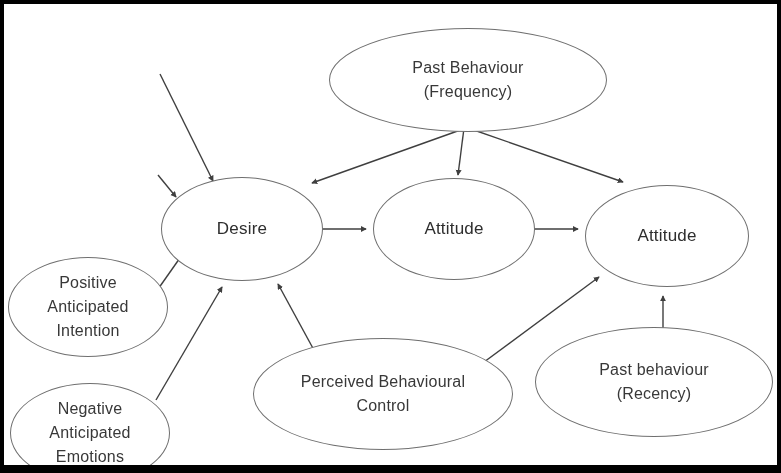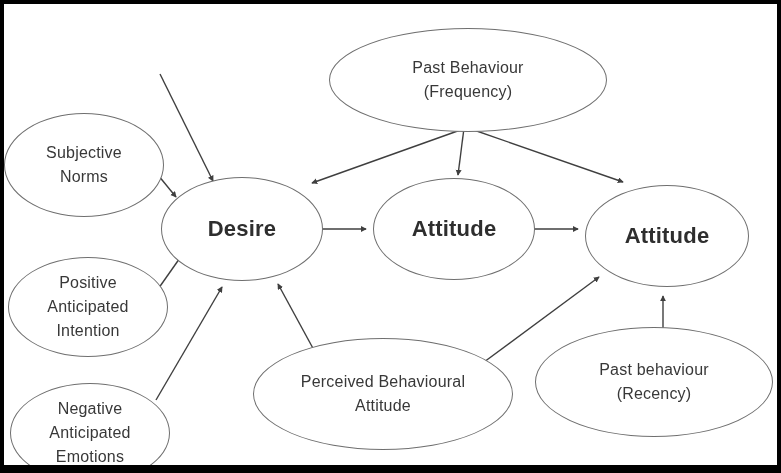--- a/index.html
+++ b/index.html
@@ -43,22 +43,22 @@
     text-align: center;
   }
   .node .label {
     white-space: pre-line;
     font-size: 16px;
     line-height: 24px;
     color: var(--text);
     letter-spacing: 0.2px;
   }
   .node.em .label {
-    font-weight: bold;
-    font-size: 22px;
+    font-weight: normal;
+    font-size: 17px;
     color: #2e2e2e;
   }
 </style>
 </head>
 <body>
 
 <div class="frame">
 
   <svg class="arrows" viewBox="0 0 773 461" xmlns="http://www.w3.org/2000/svg">
     <defs>
@@ -76,24 +76,20 @@
         <line x1="464" y1="124" x2="619" y2="178" stroke="#3f3f3f" stroke-width="1.4" marker-end="url(#ah)"></line>
         <line x1="316" y1="225" x2="362" y2="225" stroke="#3f3f3f" stroke-width="1.4" marker-end="url(#ah)"></line>
         <line x1="529" y1="225" x2="574" y2="225" stroke="#3f3f3f" stroke-width="1.4" marker-end="url(#ah)"></line>
         <line x1="311" y1="348" x2="274" y2="280" stroke="#3f3f3f" stroke-width="1.4" marker-end="url(#ah)"></line>
         <line x1="476" y1="361" x2="595" y2="273" stroke="#3f3f3f" stroke-width="1.4" marker-end="url(#ah)"></line>
         <line x1="659" y1="328" x2="659" y2="292" stroke="#3f3f3f" stroke-width="1.4" marker-end="url(#ah)"></line>
       </g>
   </svg>
 
 
-  <div class="node" style="left:0px;top:109px;width:160px;height:104px">
-    <span class="label">Subjective
-Norms</span>
-  </div>
 
   <div class="node" style="left:4px;top:253px;width:160px;height:100px">
     <span class="label">Positive
 Anticipated
 Intention</span>
   </div>
 
   <div class="node" style="left:6px;top:379px;width:160px;height:100px">
     <span class="label">Negative
 Anticipated
@@ -112,21 +108,21 @@
   <div class="node em" style="left:369px;top:174px;width:162px;height:102px">
     <span class="label">Attitude</span>
   </div>
 
   <div class="node em" style="left:581px;top:181px;width:164px;height:102px">
     <span class="label">Attitude</span>
   </div>
 
   <div class="node" style="left:249px;top:334px;width:260px;height:112px">
     <span class="label">Perceived Behavioural
-Attitude</span>
+Control</span>
   </div>
 
   <div class="node" style="left:531px;top:323px;width:238px;height:110px">
     <span class="label">Past behaviour
 (Recency)</span>
   </div>
 
 </div>
 
 </body></html>

